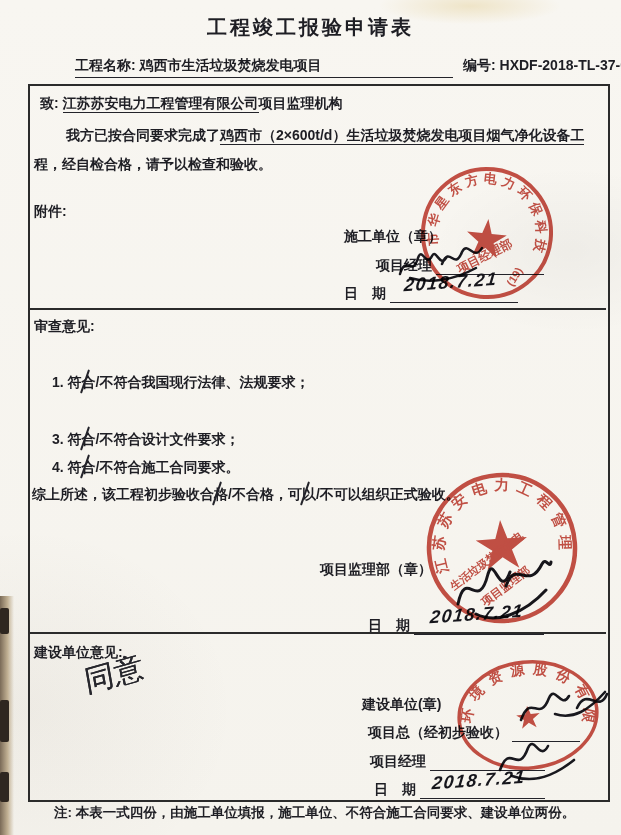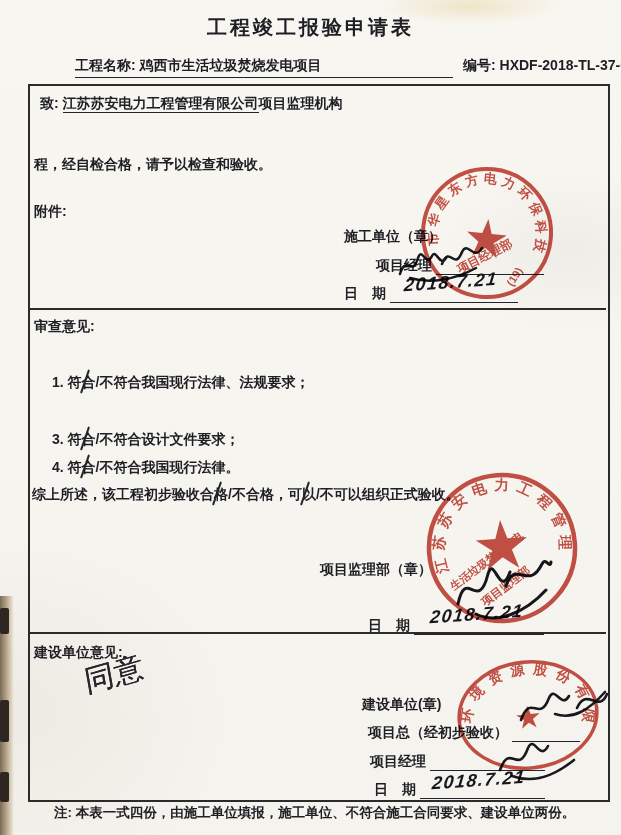--- a/index.html
+++ b/index.html
@@ -60,20 +60,23 @@
   </div>
 
   <div class="abs box" style="left:28px;top:84px;width:578px;height:714px;"></div>
   <div class="hr" style="top:308px;"></div>
   <div class="hr" style="top:632px;"></div>
 
   <div class="abs fs15 b" style="left:40px;top:95px;white-space:nowrap;">
     <span>致:</span>
     <span class="u">江苏苏安电力工程管理有限公司</span><span>项目监理机构</span>
   </div>
+  <div class="abs fs15 sb" style="left:66px;top:127px;white-space:nowrap;">
+    <span>我方已按合同要求完成了</span><span class="u">鸡西市（2×600t/d）生活垃圾焚烧发电项目烟气净化设备工</span>
+  </div>
   <div class="abs fs15 sb" style="left:34px;top:156px;white-space:nowrap;">程，经自检合格，请予以检查和验收。</div>
   <div class="abs fs15 b" style="left:34px;top:203px;">附件:</div>
 
   <div class="abs fs15 b" style="left:344px;top:228px;">施工单位（章）</div>
   <div class="abs fs15 b" style="left:376px;top:257px;white-space:nowrap;">
     <span>项目经理</span>
     <span class="blank" style="width:108px;"></span>
   </div>
   <div class="abs fs15 b" style="left:344px;top:285px;white-space:nowrap;">
     <span>日　期</span>
@@ -102,21 +105,21 @@
 
   <div class="abs fs15 b" style="left:34px;top:318px;">审查意见:</div>
 
   <div class="abs fs15 sb" style="left:52px;top:374px;white-space:nowrap;">
     <span>1.</span>&nbsp;<span class="checked">符合</span><span>/不符合我国现行法律、法规要求；</span>
   </div>
   <div class="abs fs15 sb" style="left:52px;top:431px;white-space:nowrap;">
     <span>3.</span>&nbsp;<span class="checked">符合</span><span>/不符合设计文件要求；</span>
   </div>
   <div class="abs fs15 sb" style="left:52px;top:459px;white-space:nowrap;">
-    <span>4.</span>&nbsp;<span class="checked">符合</span><span>/不符合我国现行法律。</span>
+    <span>4.</span>&nbsp;<span class="checked">符合</span><span>/不符合施工合同要求。</span>
   </div>
 
   <div class="abs fs15 sb" style="left:32px;top:486px;white-space:nowrap;">
     <span>综上所述，该工程初步验收</span><span class="checked">合格</span><span>/不合格，</span><span class="checked">可以</span><span>/不可以组织正式验收。</span>
   </div>
 
   <div class="abs fs15 b" style="left:320px;top:561px;">项目监理部（章）</div>
   <div class="abs fs15 b" style="left:368px;top:617px;white-space:nowrap;">
     <span>日　期</span>
     <span class="blank" style="width:130px;"></span>

